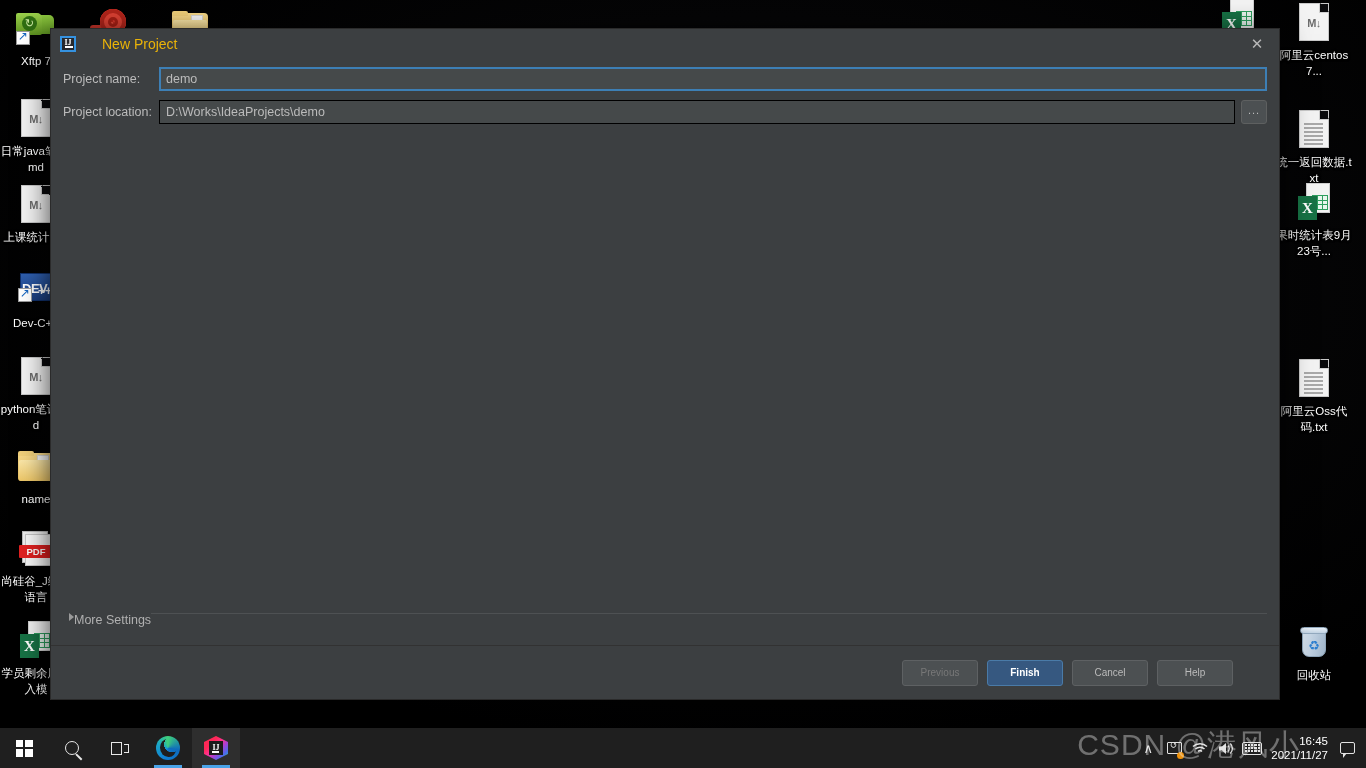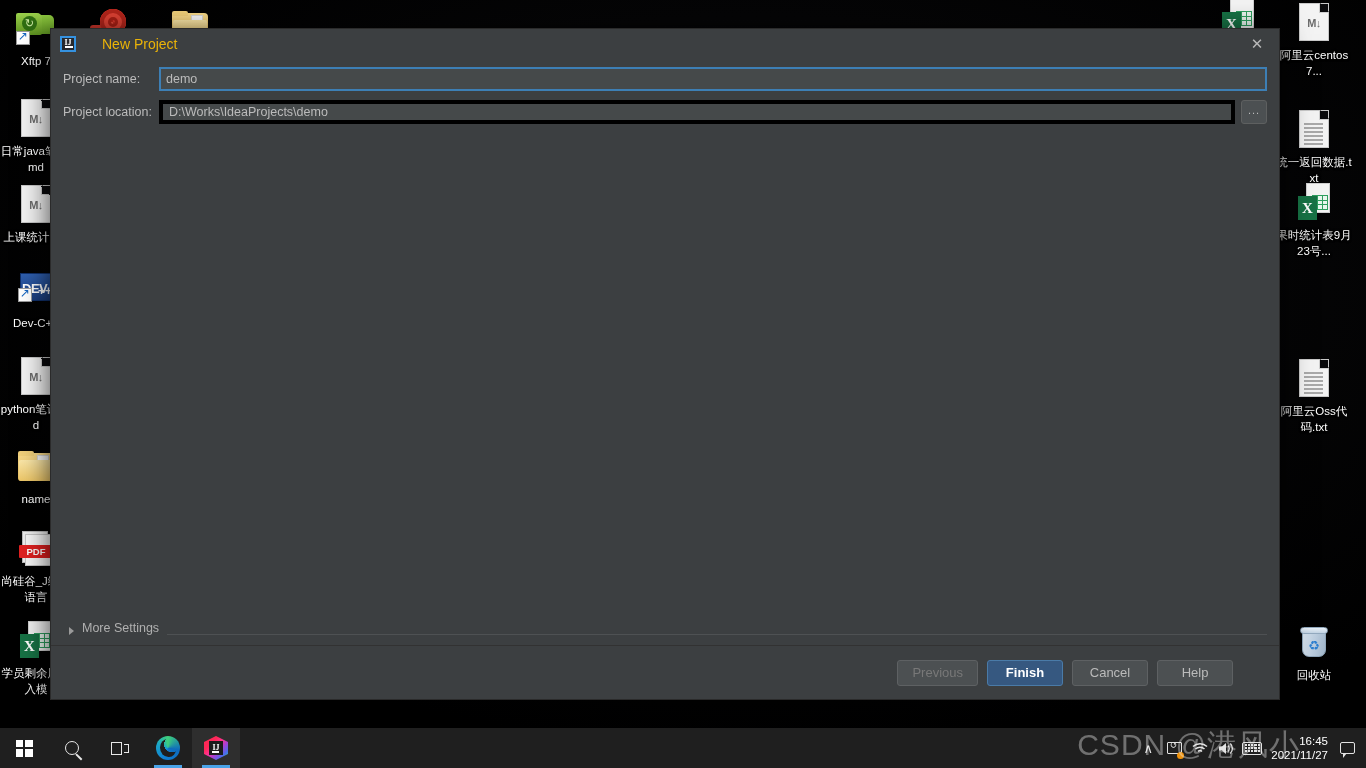--- a/index.html
+++ b/index.html
@@ -233,21 +233,21 @@
     height: 24px;
     justify-content: center;
   }
   .field-label {
     width: 96px; flex: 0 0 96px;
     font-size: 12.5px; color: #bbbbbb;
   }
   .txt {
     flex: 1 1 auto; height: 24px;
     background: #45494a;
-    border: 4px solid #000000;
+    border: 1px solid #000000;
     color: #bbbbbb;
     font-size: 12.5px;
     padding: 0 6px;
     outline: none;
     font-family: "Liberation Sans", sans-serif;
   }
   .txt.focused {
     border: 2px solid #3d7fb5;
     background: #45494a;
     padding: 0 5px;
@@ -262,22 +262,21 @@
     font-size: 11px;
     display: flex; align-items: center; justify-content: center;
     cursor: default;
     letter-spacing: 1px;
     padding-bottom: 5px;
   }
 
   .spacer { flex: 1 1 auto; }
 
   #more-settings {
-    display: flex; align-items: flex-end;
-    gap: 8px;
+    display: flex; align-items: flex-start;
     padding: 0 0 0 4px;
     height: 22px;
     margin-bottom: 10px;
     cursor: default;
   }
   #more-settings .tri {
     width: 0; height: 0;
     border-left: 5px solid #9a9a9a;
     border-top: 4px solid transparent;
     border-bottom: 4px solid transparent;
@@ -294,21 +293,21 @@
     gap: 9px;
     padding: 0 46px 0 0;
   }
   .btn {
     min-width: 76px; height: 26px;
     padding: 0 14px;
     background: #4c5052;
     border: 1px solid #5e6163;
     border-radius: 3px;
     color: #bbbbbb;
-    font-size: 13px;
+    font-size: 10px;
     display: flex; align-items: center; justify-content: center;
     cursor: default;
     font-family: "Liberation Sans", sans-serif;
   }
   .btn.disabled { color: #787878; }
   .btn.primary {
     background: #365880;
     border: 1px solid #4a7ba8;
     color: #ffffff;
     font-weight: bold;

